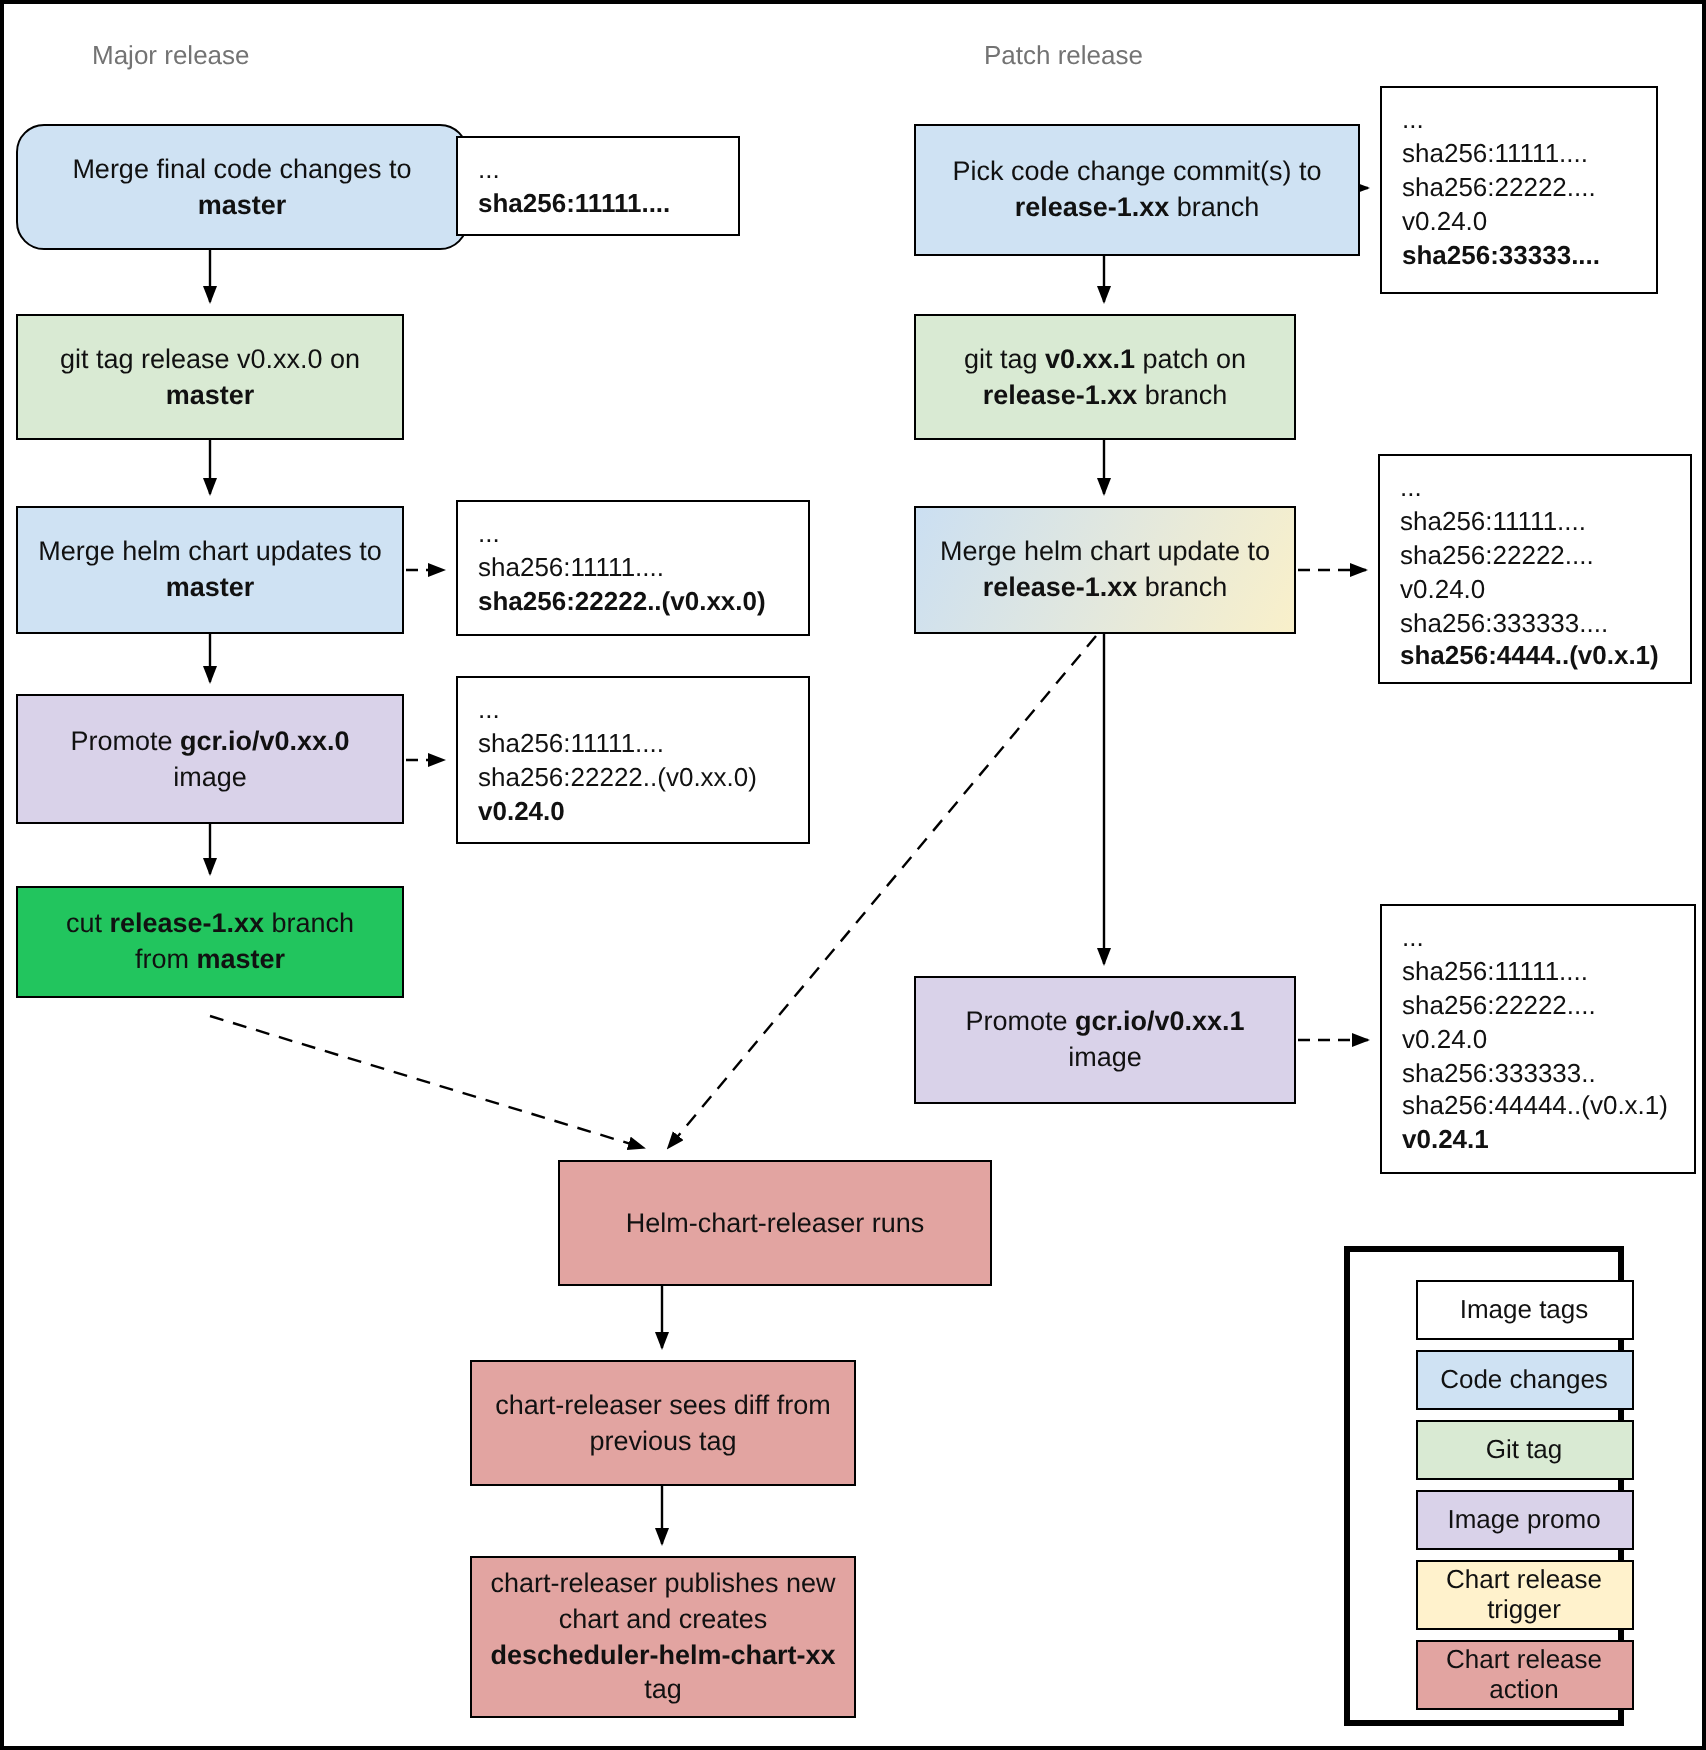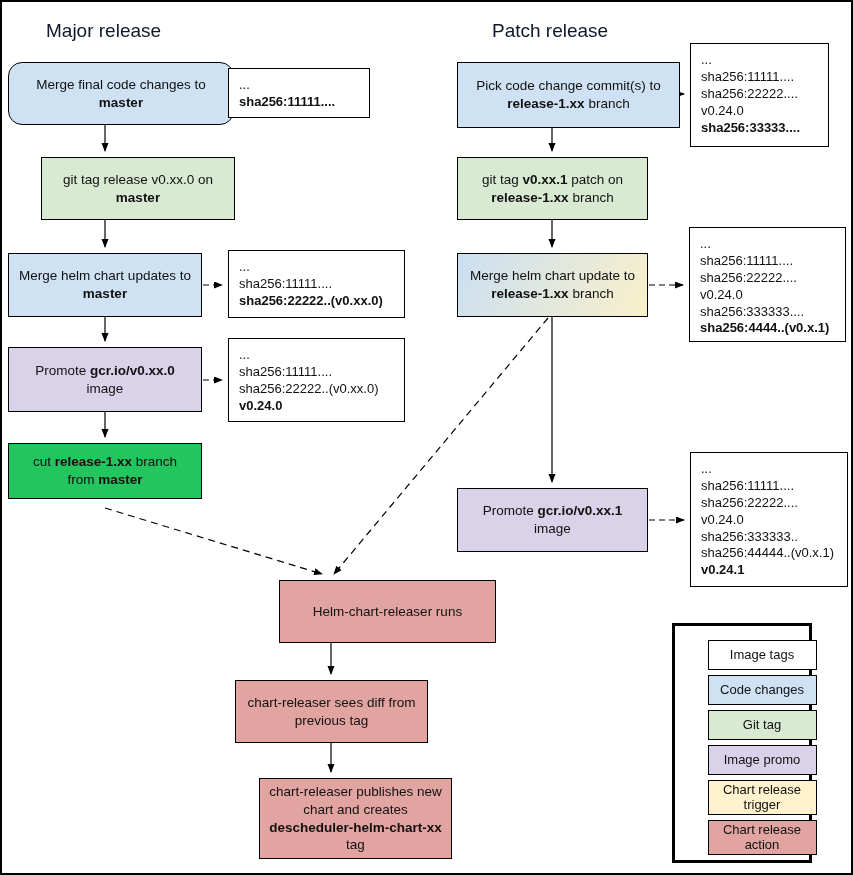--- a/index.html
+++ b/index.html
@@ -1,20 +1,20 @@
 <!DOCTYPE html>
 <html><head>
 <meta charset="utf-8">
 <style>
   * { margin: 0; padding: 0; box-sizing: border-box; }
   html, body { width: 853px; height: 875px; background: #ffffff; overflow: hidden;
     font-family: "Liberation Sans", sans-serif; color: #111; }
   .stage { position: relative; width: 853px; height: 875px; background: #fff; }
   .frame { position: absolute; inset: 0; border: 2px solid #000; pointer-events: none; z-index: 5; }
-  .flow-title { position: absolute; font-size: 19px; color: #0f172a; z-index: 3; text-align: center; }
+  .flow-title { position: absolute; font-size: 13px; color: #737373; z-index: 3; text-align: center; }
   .node { position: absolute; border: 1px solid #000; display: flex; align-items: center;
     justify-content: center; text-align: center; font-size: 13.5px; line-height: 1.32;
     padding: 4px 10px; z-index: 2; background: #fff; word-break: break-word; }
   .annotation { position: absolute; border: 1px solid #000; background: #fff; text-align: left;
     font-size: 13px; line-height: 1.3; padding: 8px 10px; z-index: 2; }
   .legend { position: absolute; border: 3px solid #000; background: #fff; z-index: 2;
     display: flex; flex-direction: column; align-items: center; padding-top: 14px; gap: 5px; }
   .legend-item { width: 109px; min-height: 30px; border: 1px solid #000; display: flex;
     align-items: center; justify-content: center; text-align: center; font-size: 13px;
     line-height: 1.12; padding: 2px 3px; margin-left: 40px; }
@@ -53,21 +53,21 @@
     <line x1="105" y1="508" x2="322" y2="574" stroke="#000" stroke-width="1.2" stroke-dasharray="7 5" marker-end="url(#ah)"></line>
     <line x1="548" y1="318" x2="334" y2="574" stroke="#000" stroke-width="1.2" stroke-dasharray="7 5" marker-end="url(#ah)"></line>
   </svg>
 
   <div class="flow-title" style="left:46px; top:20px;">Major release</div>
   <div class="flow-title" style="left:492px; top:20px;">Patch release</div>
 
   <div class="node" style="left: 8px; top: 62px; width: 226px; height: 63px; background: rgb(207, 226, 243); border-radius: 14px;">
       <span><span>Merge final code changes to </span><span style="font-weight: 700;">master</span></span>
     </div>
-  <div class="node" style="left: 8px; top: 157px; width: 194px; height: 63px; background: rgb(217, 234, 211); margin-left: 33px;">
+  <div class="node" style="left: 8px; top: 157px; width: 194px; height: 63px; background: rgb(217, 234, 211);">
       <span><span>git tag release v0.xx.0 on </span><span style="font-weight: 700;">master</span></span>
     </div>
   <div class="node" style="left: 8px; top: 253px; width: 194px; height: 64px; background: rgb(207, 226, 243);">
       <span><span>Merge helm chart updates to </span><span style="font-weight: 700;">master</span></span>
     </div>
   <div class="node" style="left: 8px; top: 347px; width: 194px; height: 65px; background: rgb(217, 210, 233);">
       <span><span>Promote </span><span style="font-weight: 700;">gcr.io/v0.xx.0</span><span> image</span></span>
     </div>
   <div class="node" style="left: 8px; top: 443px; width: 194px; height: 56px; background: #22c55e;">
       <span><span>cut </span><span style="font-weight: 700;">release-1.xx</span><span> branch from </span><span style="font-weight: 700;">master</span></span>
@@ -126,21 +126,21 @@
       <div>sha256:44444..(v0.x.1)</div>
       <div style="font-weight: 700;">v0.24.1</div>
     </div>
 
   <div class="node" style="left: 235px; top: 580px; width: 217px; height: 63px; background: rgb(226, 164, 161); margin-left: 44px;">
       <span><span>Helm-chart-releaser runs</span></span>
     </div>
   <div class="node" style="left: 235px; top: 680px; width: 193px; height: 63px; background: rgb(226, 164, 161);">
       <span><span>chart-releaser sees diff from previous tag</span></span>
     </div>
-  <div class="node" style="left: 235px; top: 778px; width: 193px; height: 81px; padding: 4px 4px; background: rgb(226, 164, 161); margin-left: 24px;">
+  <div class="node" style="left: 235px; top: 778px; width: 193px; height: 81px; padding: 4px 4px; background: rgb(226, 164, 161);">
       <span><span>chart-releaser publishes new chart and creates </span><span style="font-weight: 700;">descheduler-helm-chart-xx</span><span> tag</span></span>
     </div>
 
   <div class="legend" style="left:672px; top:623px; width:140px; height:240px;">
     <div class="legend-item" style="background: rgb(255, 255, 255);">Image tags</div>
     <div class="legend-item" style="background: rgb(207, 226, 243);">Code changes</div>
     <div class="legend-item" style="background: rgb(217, 234, 211);">Git tag</div>
     <div class="legend-item" style="background: rgb(217, 210, 233);">Image promo</div>
     <div class="legend-item" style="background: rgb(255, 242, 204);">Chart release trigger</div>
     <div class="legend-item" style="background: rgb(226, 164, 161);">Chart release action</div>

